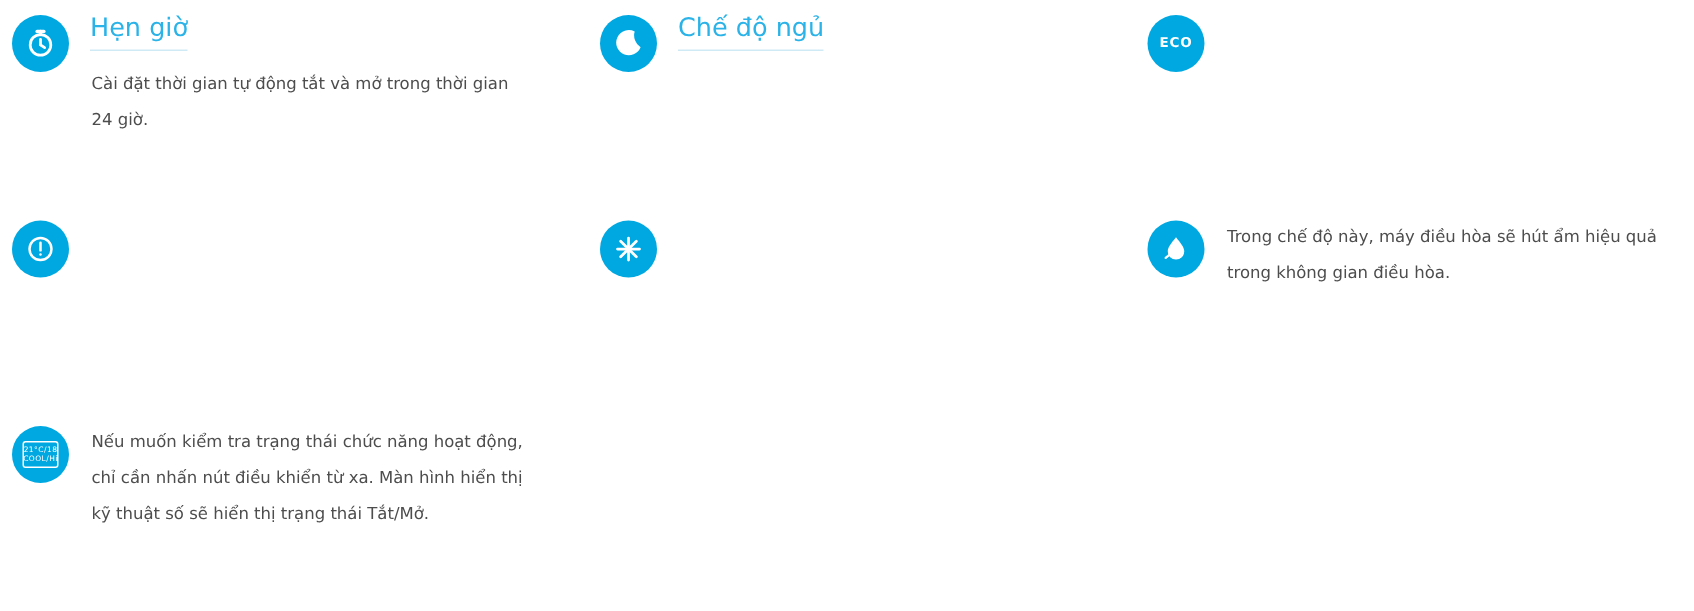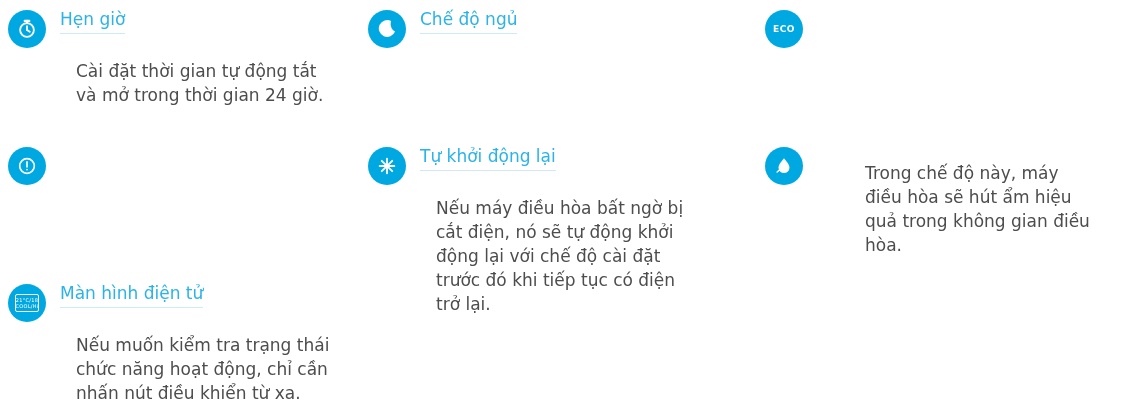--- a/index.html
+++ b/index.html
@@ -50,30 +50,30 @@
     font-size: 17px;
     line-height: 22px;
     color: #2bb3e8;
     font-weight: normal;
     margin: 0 0 9px 0;
     display: inline-block;
     border-bottom: 1px solid #cfe9f5;
     padding-bottom: 3px;
   }
   .feature-desc {
-    font-size: 17px;
+    font-size: 11px;
     line-height: 24px;
     color: #4d4d4d;
-    margin: 16px;
+    margin: 1px;
   }
 
   
   .col-1 { left: 8px;  width: 346px; }
-  .col-2 { left: 368px; width: 348px; }
-  .col-3 { left: 765px; width: 348px; gap: 32px; }
+  .col-2 { left: 400px; width: 348px; }
+  .col-3 { left: 765px; width: 348px; }
 
   .row-1 { top: 8px; }
   .row-2 { top: 145px; }
   .row-3 { top: 282px; }
 
   .eco-text {
     font-size: 9px;
     font-weight: bold;
     letter-spacing: 0.5px;
     font-family: "DejaVu Sans", "Liberation Sans", sans-serif;
@@ -145,24 +145,20 @@
 
   <div class="feature col-2 row-2">
     <div class="feature-icon">
       <svg width="22" height="22" viewBox="0 0 24 24" stroke="#ffffff" stroke-width="2" stroke-linecap="round">
         <line x1="12" y1="4" x2="12" y2="20"></line>
         <line x1="4" y1="12" x2="20" y2="12"></line>
         <line x1="6.3" y1="6.3" x2="17.7" y2="17.7"></line>
         <line x1="17.7" y1="6.3" x2="6.3" y2="17.7"></line>
       </svg>
     </div>
-    <div class="feature-body">
-      <h3 class="feature-title">Tự khởi động lại</h3>
-      <p class="feature-desc">Nếu máy điều hòa bất ngờ bị cắt điện, nó sẽ tự động khởi động lại với chế độ cài đặt trước đó khi tiếp tục có điện trở lại.</p>
-    </div>
   </div>
 
   <div class="feature col-3 row-2">
     <div class="feature-icon">
       <svg width="22" height="22" viewBox="0 0 24 24">
         <path d="M12 3.5c3.4 4.3 6 7.2 6 10.2a6 6 0 0 1-12 0c0-3 2.6-5.9 6-10.2z" fill="#ffffff"></path>
         <path d="M4.5 18.5 L11 13" stroke="#ffffff" stroke-width="1.6" stroke-linecap="round" fill="none"></path>
       </svg>
     </div>
     <div class="feature-body">
@@ -171,18 +167,17 @@
   </div>
 
   <div class="feature col-1 row-3">
     <div class="feature-icon">
       <div class="screen-glyph">
         <span>21°C/18</span>
         <span>COOL/Hi</span>
       </div>
     </div>
     <div class="feature-body">
-      <h3 class="feature-title">Màn hình điện tử</h3>
       <p class="feature-desc">Nếu muốn kiểm tra trạng thái chức năng hoạt động, chỉ cần nhấn nút điều khiển từ xa. Màn hình hiển thị kỹ thuật số sẽ hiển thị trạng thái Tắt/Mở.</p>
     </div>
   </div>
 
 </div>
 
 </body></html>

